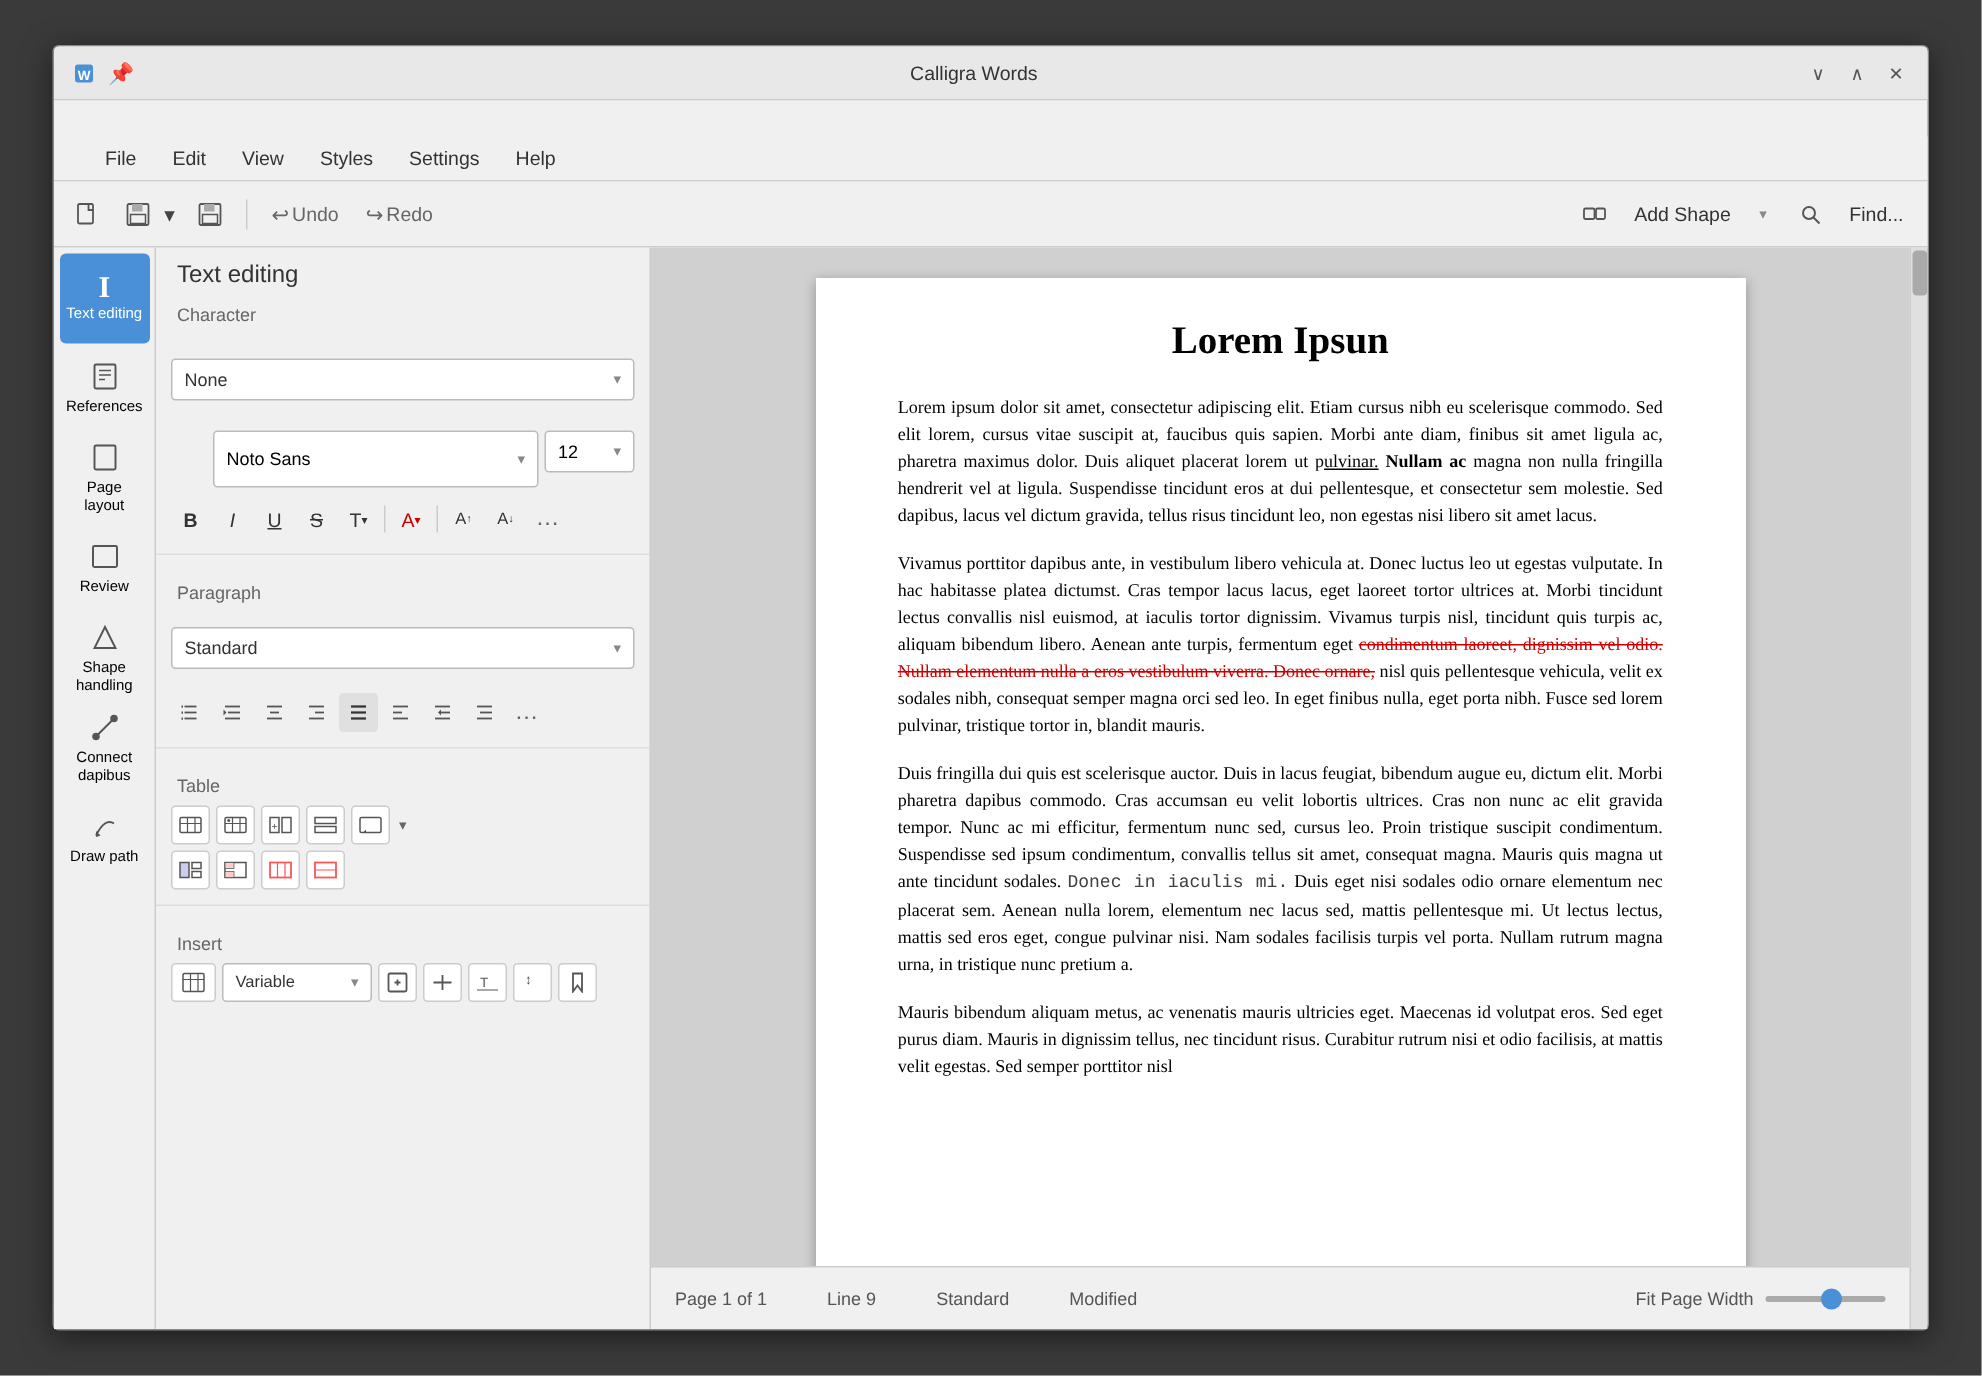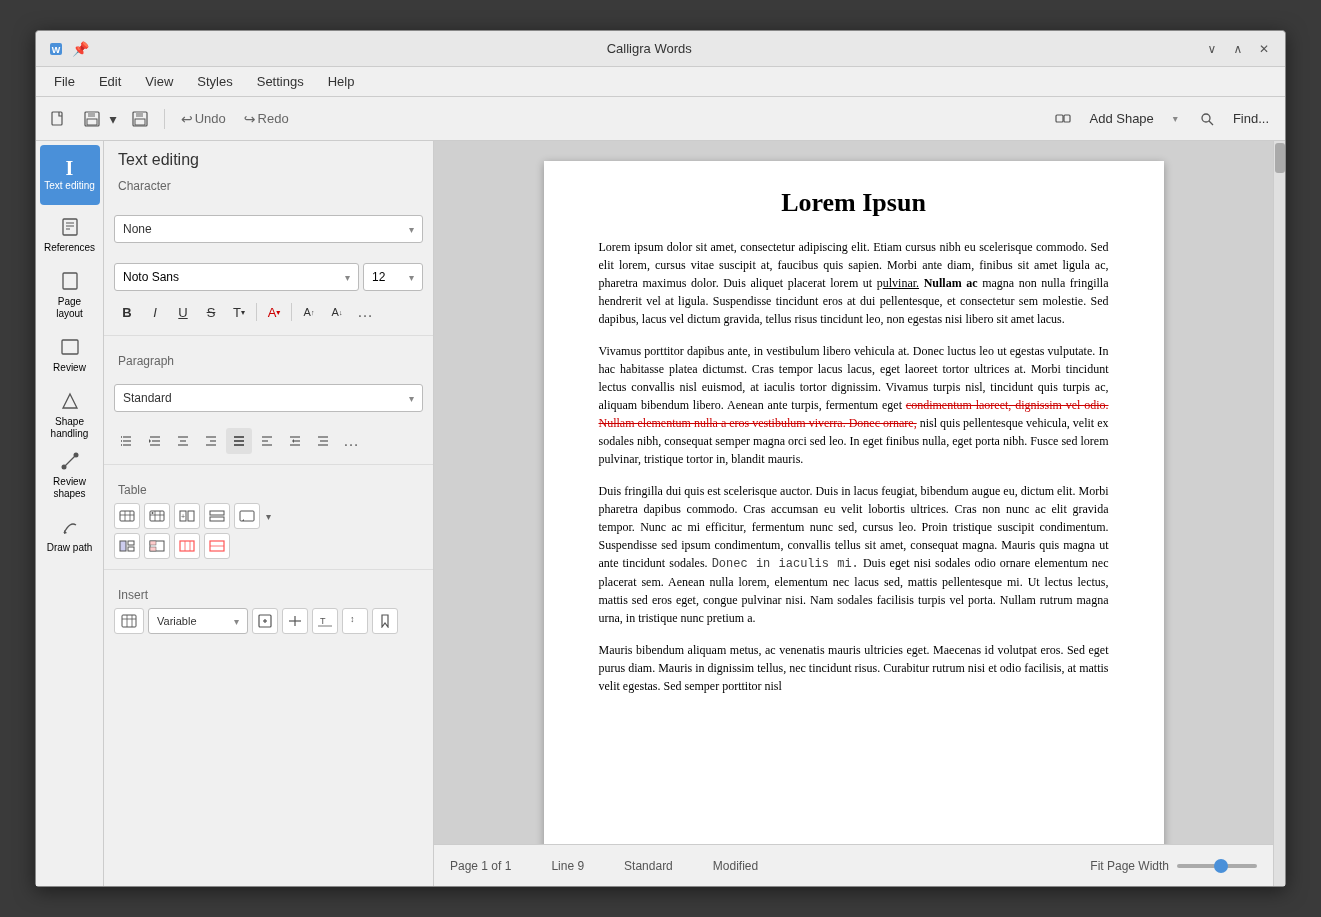--- a/index.html
+++ b/index.html
@@ -9,21 +9,21 @@
     
     
     .titlebar { height: 36px; background: #e8e8e8; border-bottom: 1px solid #ccc; display: flex; align-items: center; padding: 0 10px; border-radius: 4px 4px 0 0; }
     .titlebar-icon { width: 20px; height: 20px; margin-right: 6px; display: flex; align-items: center; justify-content: center; }
     .titlebar-pin { font-size: 14px; color: #555; margin-right: 8px; }
     .titlebar-title { flex: 1; text-align: center; font-size: 13px; color: #333; }
     .titlebar-controls { display: flex; gap: 4px; }
     .titlebar-btn { width: 22px; height: 22px; display: flex; align-items: center; justify-content: center; font-size: 12px; color: #555; cursor: pointer; border-radius: 3px; }
     
     
-    .menubar { height: 30px; background: #f0f0f0; border-bottom: 1px solid #ccc; display: flex; align-items: center; padding: 0 8px; gap: 4px; }
+    .menubar { height: 30px; background: #f0f0f0; border-bottom: 1px solid #ccc; display: flex; align-items: center; padding: 0 24px; gap: 4px; margin-top: 24px; }
     .menu-item { padding: 4px 10px; font-size: 13px; color: #333; cursor: pointer; border-radius: 3px; }
     
     
     .toolbar { height: 44px; background: #f0f0f0; border-bottom: 1px solid #ccc; display: flex; align-items: center; padding: 0 8px; gap: 6px; }
     .toolbar-btn { width: 28px; height: 28px; display: flex; align-items: center; justify-content: center; border-radius: 3px; cursor: pointer; font-size: 14px; color: #444; }
     .toolbar-separator { width: 1px; height: 20px; background: #ccc; margin: 0 4px; }
     .toolbar-spacer { flex: 1; }
     .toolbar-action { display: flex; align-items: center; gap: 19px; padding: 4px 8px; border-radius: 3px; cursor: pointer; color: #333; }
     .undo-redo { display: flex; align-items: center; gap: 2px; color: #666; cursor: pointer; padding: 4px 6px; border-radius: 3px; }
     
@@ -41,21 +41,21 @@
     
     .panel { width: 330px; background: #f0f0f0; border-right: 1px solid #ccc; display: flex; flex-direction: column; overflow-y: auto; }
     .panel-header { padding: 10px 14px 6px; }
     .panel-title { font-size: 16px; font-weight: normal; color: #333; }
     .panel-section-title { font-size: 12px; color: #666; margin: 4px 14px 6px; }
     
     .panel-control { margin: 16px 10px; }
     .select-control { width: 100%; height: 28px; border: 1px solid #bbb; border-radius: 3px; background: white; padding: 0 8px; font-size: 12px; color: #333; display: flex; align-items: center; justify-content: space-between; cursor: pointer; }
     
     .font-row { display: flex; gap: 4px; margin: 4px 10px; }
-    .font-select { flex: 1; height: 28px; border: 1px solid #bbb; border-radius: 3px; background: white; padding: 0 8px; font-size: 12px; display: flex; align-items: center; justify-content: space-between; cursor: pointer; }
+    .font-select { flex: 1; height: 38px; border: 1px solid #bbb; border-radius: 3px; background: white; padding: 0 8px; font-size: 12px; display: flex; align-items: center; justify-content: space-between; cursor: pointer; margin-left: 28px; }
     .size-select { width: 60px; height: 28px; border: 1px solid #bbb; border-radius: 3px; background: white; padding: 0 8px; font-size: 12px; display: flex; align-items: center; justify-content: space-between; cursor: pointer; }
     
     .format-row { display: flex; align-items: center; gap: 2px; margin: 4px 10px; flex-wrap: wrap; }
     .format-btn { width: 26px; height: 26px; display: flex; align-items: center; justify-content: center; border-radius: 3px; cursor: pointer; font-size: 13px; color: #333; border: none; background: transparent; }
     .format-separator { width: 1px; height: 18px; background: #ccc; margin: 0 2px; }
     
     .paragraph-section { margin-top: 8px; }
     .align-row { display: flex; align-items: center; gap: 2px; margin: 4px 10px; }
     
     .table-section { margin-top: 8px; }
@@ -219,21 +219,21 @@
         <div class="tool-label">Shape handling</div>
       </div>
       <div class="tool-item">
         <div class="tool-icon">
           <svg width="20" height="20" viewBox="0 0 20 20">
               <line x1="4" y1="16" x2="16" y2="4" stroke="#555" stroke-width="1.3"></line>
               <circle cx="4" cy="16" r="2.5" fill="#555"></circle>
               <circle cx="16" cy="4" r="2.5" fill="#555"></circle>
             </svg>
         </div>
-        <div class="tool-label">Review shapes</div>
+        <div class="tool-label">Connect dapibus</div>
       </div>
       <div class="tool-item">
         <div class="tool-icon">
           <svg width="20" height="20" viewBox="0 0 20 20">
               <path d="M4 16 Q10 4 16 8" fill="none" stroke="#555" stroke-width="1.3"></path>
               <polygon points="4,13 4,17 7,16" fill="#555"></polygon>
             </svg>
         </div>
         <div class="tool-label">Draw path</div>
       </div>

